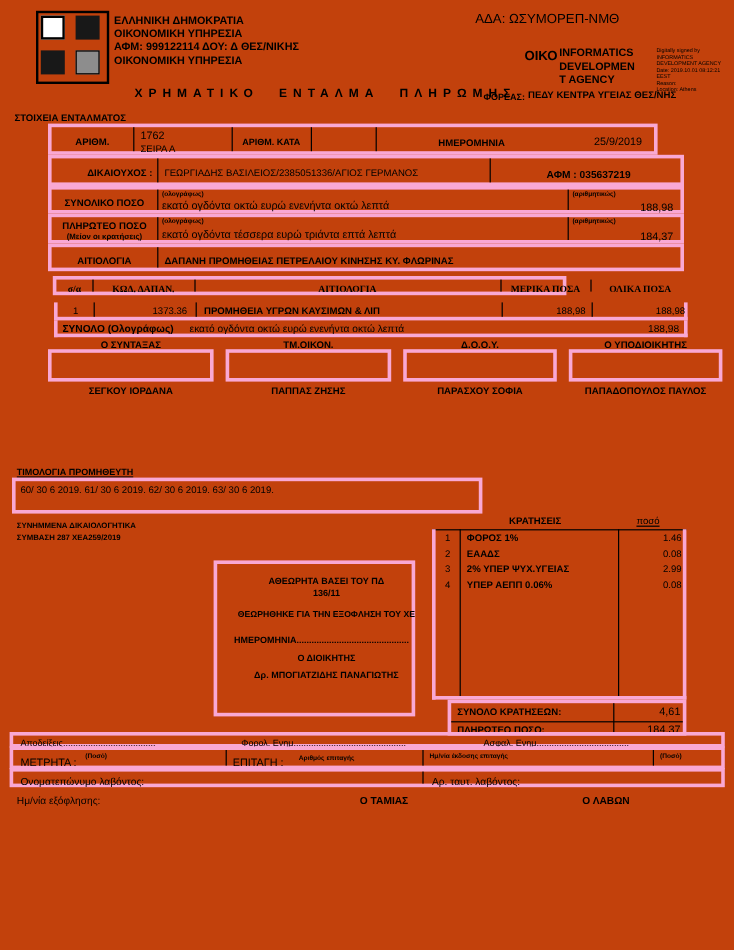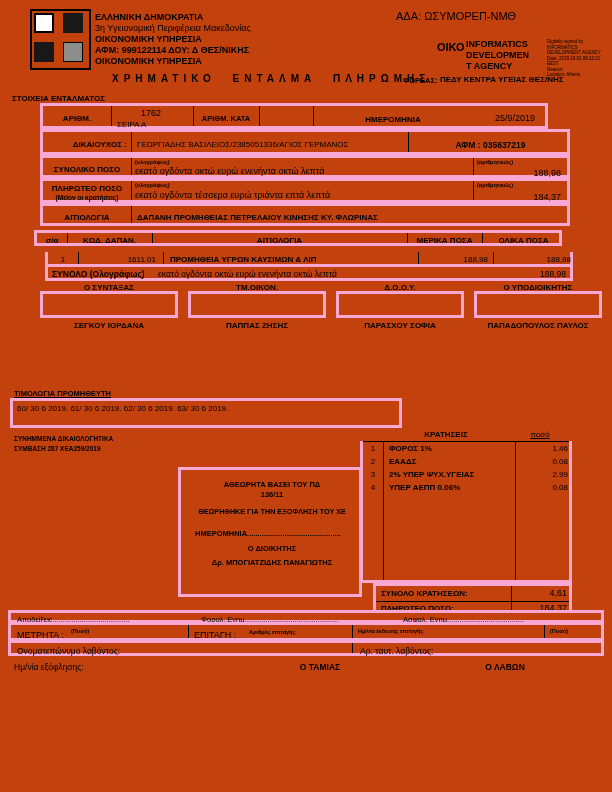--- a/index.html
+++ b/index.html
@@ -30,21 +30,20 @@
 
   <div class="abs" style="left:30px;top:9px;width:57px;height:57px;border:2px solid #000;">
     <div class="logo-q" style="left:2px;top:2px;background:#fff;border:2px solid #000;box-sizing:border-box;"></div>
     <div class="logo-q" style="left:31px;top:2px;background:#181818;"></div>
     <div class="logo-q" style="left:2px;top:31px;background:#181818;"></div>
     <div class="logo-q" style="left:31px;top:31px;background:#8d8d8d;border:1px solid #000;box-sizing:border-box;"></div>
   </div>
 
   <div class="abs f9" style="left:95px;top:12px;width:260px;">
     <div class="bd">ΕΛΛΗΝΙΚΗ ΔΗΜΟΚΡΑΤΙΑ</div>
-    <div>3η Υγειονομική Περιφέρεια Μακεδονίας</div>
     <div class="bd">ΟΙΚΟΝΟΜΙΚΗ ΥΠΗΡΕΣΙΑ</div>
     <div class="bd">ΑΦΜ: 999122114 ΔΟΥ: Δ ΘΕΣ/ΝΙΚΗΣ</div>
     <div class="bd">ΟΙΚΟΝΟΜΙΚΗ ΥΠΗΡΕΣΙΑ</div>
   </div>
 
   <div class="abs f11" style="left:396px;top:10px;width:216px;">ΑΔΑ: ΩΣΥΜΟΡΕΠ-ΝΜΘ</div>
 
   <div class="abs f11 bd" style="left:437px;top:41px;">ΟΙΚΟ</div>
   <div class="abs" style="left:466px;top:39px;width:80px;">
     <div class="f9 bd">INFORMATICS</div>
@@ -66,21 +65,21 @@
   <div class="abs f8 bd" style="left:440px;top:75px;">ΠΕΔΥ ΚΕΝΤΡΑ ΥΓΕΙΑΣ ΘΕΣ/ΝΗΣ</div>
 
   <div class="abs f8 bd" style="left:12px;top:94px;">ΣΤΟΙΧΕΙΑ ΕΝΤΑΛΜΑΤΟΣ</div>
 
   <div class="b" style="left:40px;top:103px;width:508px;height:26px;">
     <div class="vline" style="left:68px;"></div>
     <div class="vline" style="left:150px;"></div>
     <div class="vline" style="left:216px;"></div>
     <div class="vline" style="left:270px;"></div>
     <div class="abs f8 bd c" style="left:0;top:8px;width:68px;">ΑΡΙΘΜ.</div>
-    <div class="abs f9" style="left:74px;top:2px;margin-left:24px;">1762</div>
+    <div class="abs f9" style="left:74px;top:2px;">1762</div>
     <div class="abs f8" style="left:74px;top:14px;">ΣΕΙΡΑ Α</div>
     <div class="abs f7 bd c" style="left:150px;top:8px;width:66px;">ΑΡΙΘΜ. ΚΑΤΑ</div>
     <div class="abs f8 bd c" style="left:270px;top:9px;width:160px;">ΗΜΕΡΟΜΗΝΙΑ</div>
     <div class="abs f9 r" style="right:10px;top:7px;width:80px;">25/9/2019</div>
   </div>
 
   <div class="b" style="left:40px;top:129px;width:530px;height:26px;">
     <div class="vline" style="left:88px;"></div>
     <div class="vline" style="left:365px;"></div>
     <div class="abs f8 bd r" style="left:0;top:8px;width:84px;">ΔΙΚΑΙΟΥΧΟΣ :</div>
@@ -108,39 +107,39 @@
     <div class="abs f5 bd" style="left:434px;top:1px;">(αριθμητικώς)</div>
     <div class="abs f9 r" style="right:6px;top:11px;width:60px;">184,37</div>
   </div>
 
   <div class="b" style="left:40px;top:203px;width:530px;height:23px;">
     <div class="vline" style="left:88px;"></div>
     <div class="abs f8 bd c" style="left:0;top:7px;width:88px;">ΑΙΤΙΟΛΟΓΙΑ</div>
     <div class="abs f8 bd" style="left:94px;top:7px;width:430px;">ΔΑΠΑΝΗ ΠΡΟΜΗΘΕΙΑΣ ΠΕΤΡΕΛΑΙΟΥ ΚΙΝΗΣΗΣ ΚΥ. ΦΛΩΡΙΝΑΣ</div>
   </div>
 
-  <div class="b" style="left:34px;top:230px;width:528px;height:16px;">
+  <div class="b" style="left:44px;top:230px;width:428px;height:16px;font-family:Liberation Serif, serif;">
     <div class="vline" style="left:30px;"></div>
     <div class="vline" style="left:115px;"></div>
     <div class="vline" style="left:370px;"></div>
     <div class="vline" style="left:445px;"></div>
     <div class="abs f8 bd c" style="left:0;top:3px;width:30px;">σ/α</div>
     <div class="abs f8 bd c" style="left:30px;top:3px;width:85px;">ΚΩΔ. ΔΑΠΑΝ.</div>
     <div class="abs f8 bd c" style="left:115px;top:3px;width:255px;">ΑΙΤΙΟΛΟΓΙΑ</div>
     <div class="abs f8 bd c" style="left:370px;top:3px;width:75px;">ΜΕΡΙΚΑ ΠΟΣΑ</div>
     <div class="abs f8 bd c" style="left:445px;top:3px;width:83px;">ΟΛΙΚΑ ΠΟΣΑ</div>
   </div>
 
   <div class="b" style="left:45px;top:252px;width:528px;height:15px;border-top:none;">
     <div class="vline" style="left:30px;"></div>
     <div class="vline" style="left:115px;"></div>
     <div class="vline" style="left:370px;"></div>
     <div class="vline" style="left:445px;"></div>
     <div class="abs f8 c" style="left:0;top:3px;width:30px;">1</div>
-    <div class="abs f8 r" style="left:30px;top:3px;width:78px;">1611.01</div>
+    <div class="abs f8 r" style="left:30px;top:3px;width:78px;">1373.36</div>
     <div class="abs f8 bd" style="left:122px;top:3px;width:245px;">ΠΡΟΜΗΘΕΙΑ ΥΓΡΩΝ ΚΑΥΣΙΜΩΝ &amp; ΛΙΠ</div>
     <div class="abs f8 r" style="left:370px;top:3px;width:70px;">188,98</div>
     <div class="abs f8 r" style="left:445px;top:3px;width:78px;">188,98</div>
   </div>
 
   <div class="b" style="left:45px;top:267px;width:528px;height:14px;border-top:none;">
     <span class="abs f85 bd" style="left:4px;top:2px;">ΣΥΝΟΛΟ (Ολογράφως)</span>
     <span class="abs f85" style="left:110px;top:2px;">εκατό ογδόντα οκτώ  ευρώ ενενήντα οκτώ λεπτά</span>
     <span class="abs f85 r" style="right:4px;top:2px;width:60px;">188,98</span>
   </div>
@@ -161,21 +160,21 @@
   <div class="abs f8 bd c" style="left:474px;top:321px;width:128px;">ΠΑΠΑΔΟΠΟΥΛΟΣ ΠΑΥΛΟΣ</div>
 
   <div class="abs f7 bd" style="left:14px;top:389px;text-decoration:underline;">ΤΙΜΟΛΟΓΙΑ ΠΡΟΜΗΘΕΥΤΗ</div>
   <div class="b" style="left:10px;top:398px;width:392px;height:30px;">
     <div class="abs f8" style="left:4px;top:3px;width:330px;">60/ 30 6 2019. 61/ 30 6 2019. 62/ 30 6 2019. 63/ 30 6 2019.</div>
   </div>
 
   <div class="abs f6 bd" style="left:14px;top:435px;">ΣΥΝΗΜΜΕΝΑ ΔΙΚΑΙΟΛΟΓΗΤΙΚΑ</div>
   <div class="abs f6 bd" style="left:14px;top:445px;">ΣΥΜΒΑΣΗ 287 ΧΕΑ259/2019</div>
 
-  <div class="b" style="left:178px;top:467px;width:184px;height:130px;">
+  <div class="b" style="left:178px;top:467px;width:168px;height:130px;">
     <div class="abs f7 bd c" style="left:0;top:10px;width:182px;">ΑΘΕΩΡΗΤΑ ΒΑΣΕΙ ΤΟΥ ΠΔ</div>
     <div class="abs f7 bd c" style="left:0;top:20px;width:182px;">136/11</div>
     <div class="abs bd c" style="left:0;top:37px;width:182px;font-size:7.2px;">ΘΕΩΡΗΘΗΚΕ ΓΙΑ ΤΗΝ ΕΞΟΦΛΗΣΗ ΤΟΥ ΧΕ</div>
     <div class="abs f7 bd" style="left:14px;top:59px;width:164px;overflow:hidden;white-space:nowrap;">ΗΜΕΡΟΜΗΝΙΑ.............................................</div>
     <div class="abs f7 bd c" style="left:0;top:74px;width:182px;">Ο ΔΙΟΙΚΗΤΗΣ</div>
     <div class="abs f7 bd c" style="left:0;top:88px;width:182px;">Δρ. ΜΠΟΓΙΑΤΖΙΔΗΣ ΠΑΝΑΓΙΩΤΗΣ</div>
   </div>
 
   <div class="abs f8 bd c" style="left:380px;top:430px;width:132px;">ΚΡΑΤΗΣΕΙΣ</div>
   <div class="abs f8 c" style="left:512px;top:430px;width:56px;text-decoration:underline;">ποσό</div>

